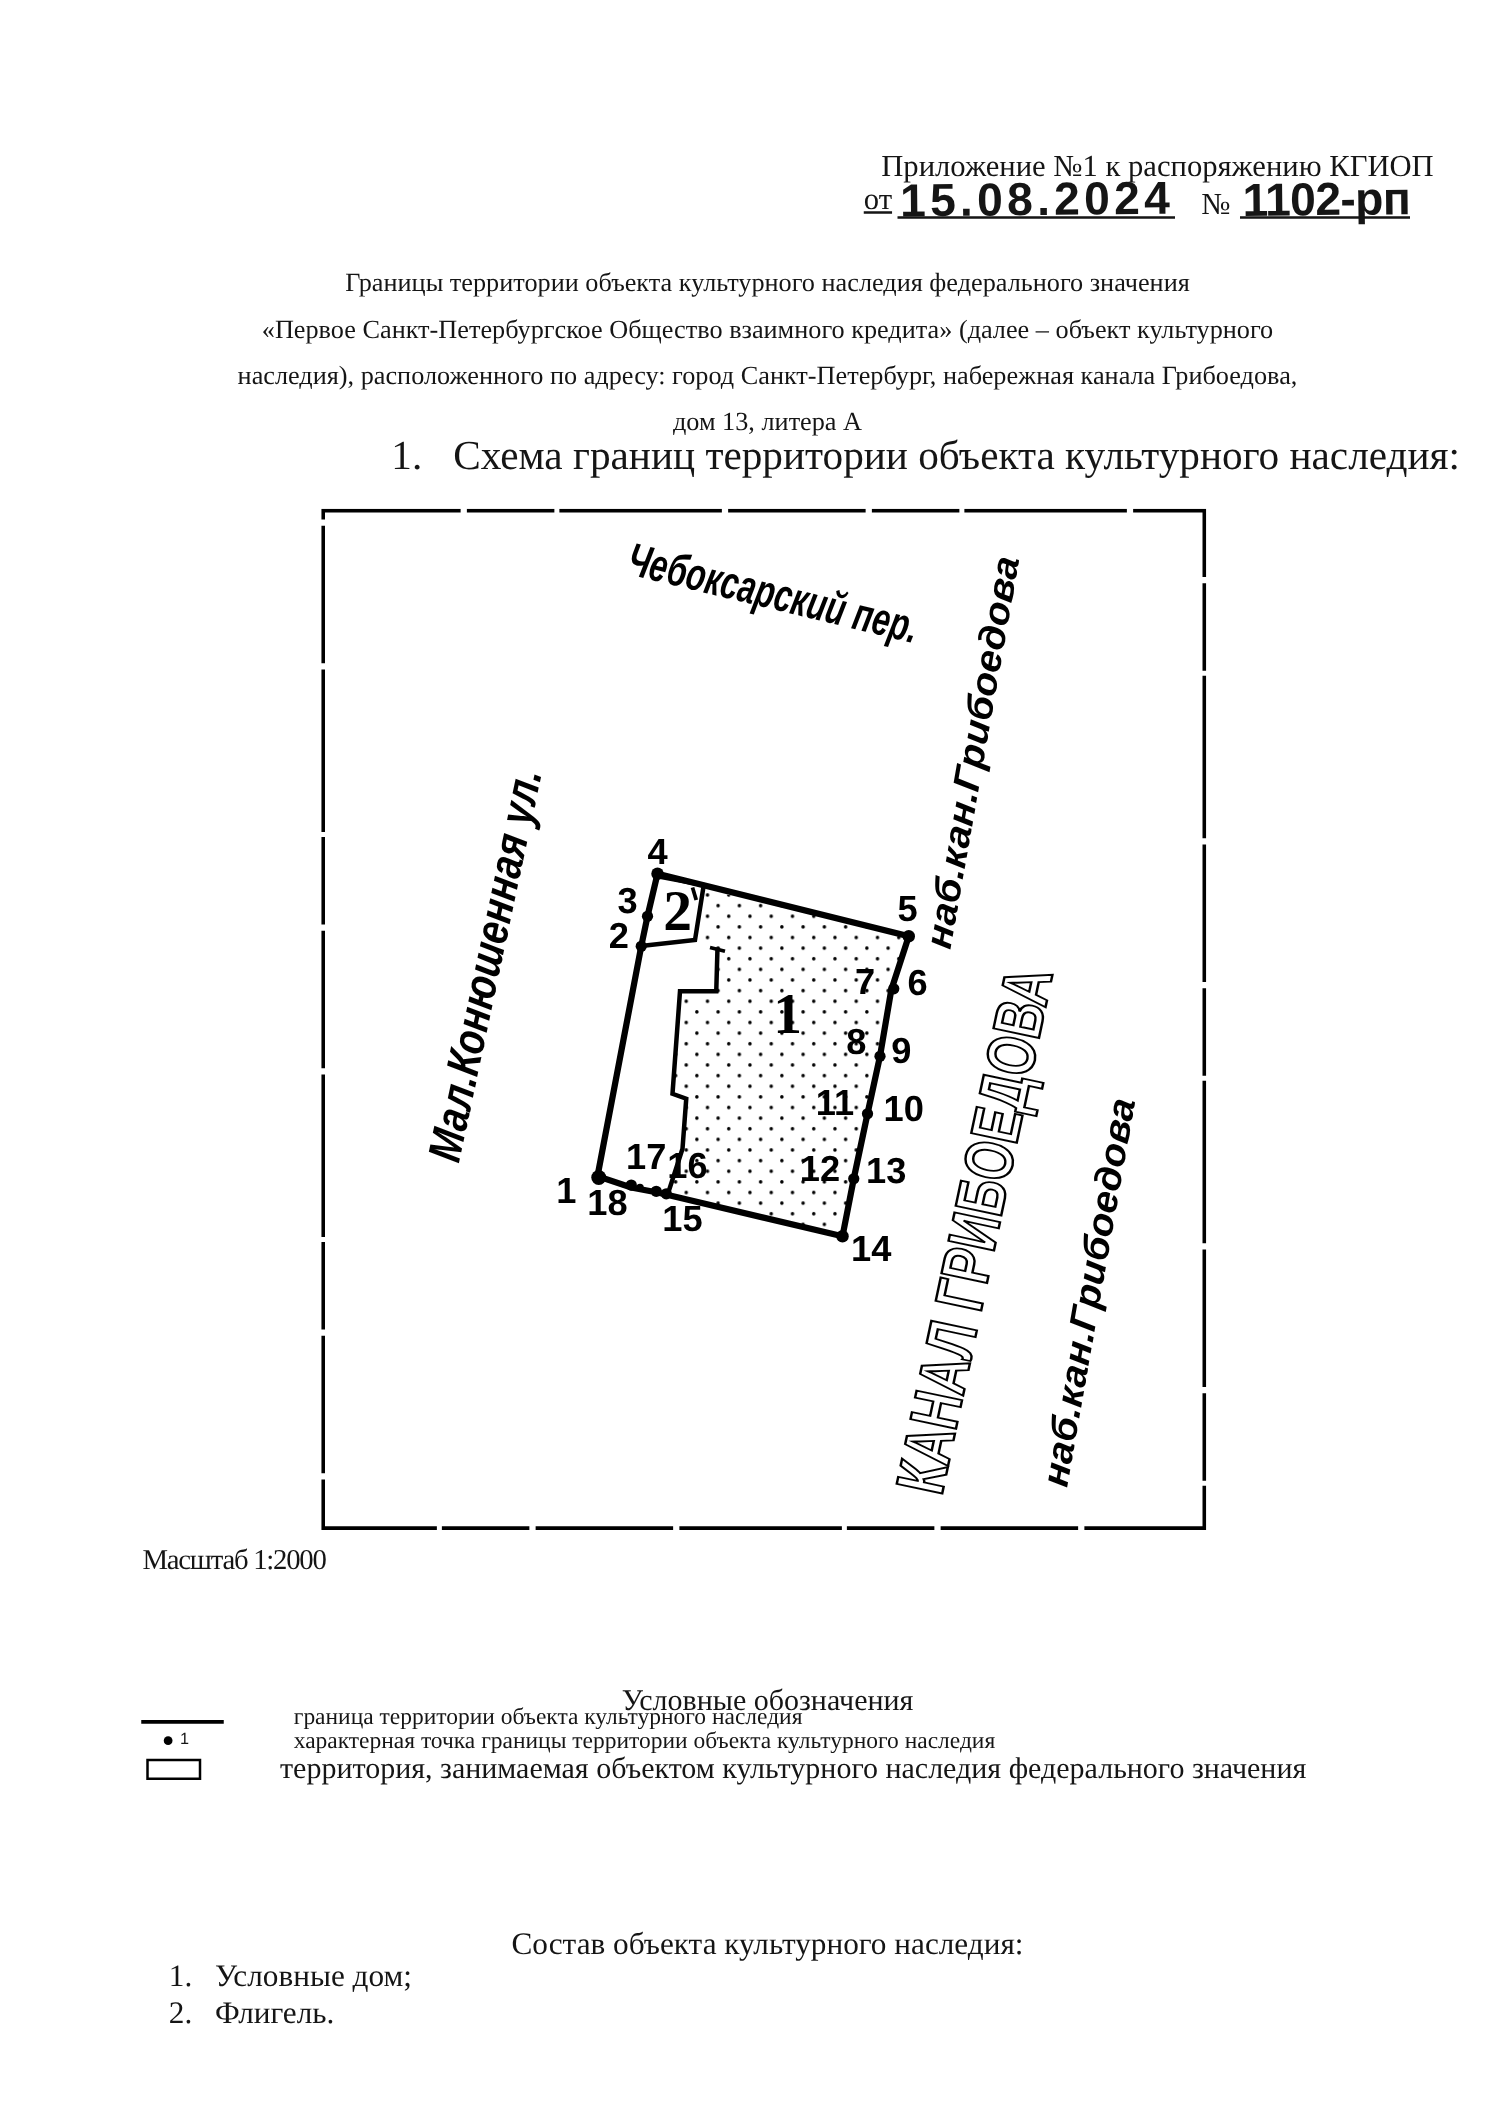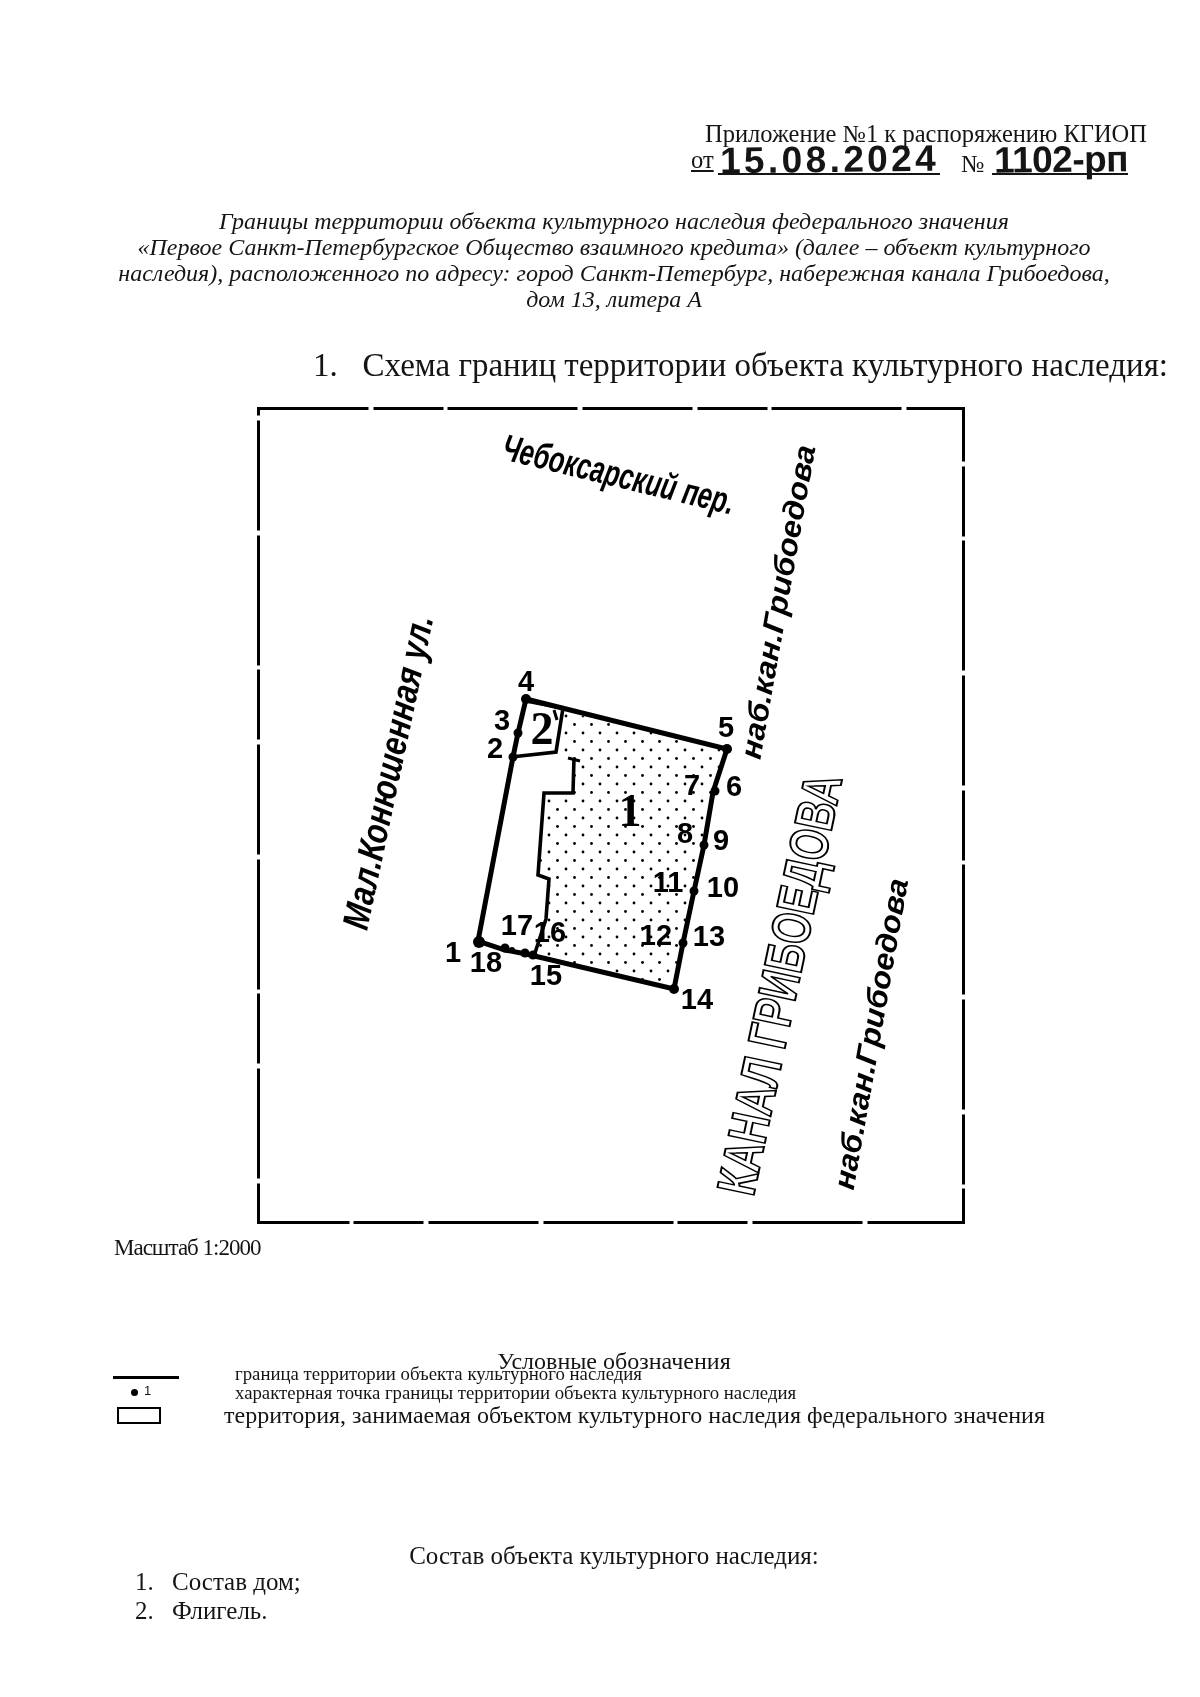--- a/index.html
+++ b/index.html
@@ -12,21 +12,21 @@
 <body>
 
 <div class="abs" style="left:689px;top:120px;font-size:24.5px;margin-left:16px;">Приложение №1 к распоряжению КГИОП</div>
 <div class="abs" style="left:691px;top:146px;font-size:24.5px;text-decoration:underline;">от</div>
 <div class="abs hand" style="left:720px;top:139px;font-size:37px;letter-spacing:3.4px;transform:rotate(-0.6deg);">15.08.2024</div>
 <div class="abs" style="left:718px;top:173px;width:222px;border-top:2.5px solid #151515;"></div>
 <div class="abs" style="left:961px;top:150px;font-size:24.5px;">№</div>
 <div class="abs hand" style="left:994px;top:139px;font-size:37px;letter-spacing:-0.5px;transform:rotate(-0.6deg);">1102-рп</div>
 <div class="abs" style="left:992px;top:173px;width:136px;border-top:2.5px solid #151515;"></div>
 
-<div class="abs" style="left:114px;top:208px;width:1000px;text-align:center;font-size:24px;line-height:26px;font-style:italic;">
+<div class="abs" style="left:114px;top:208px;width:1000px;text-align:center;font-size:21px;line-height:37px;">
 Границы территории объекта культурного наследия федерального значения<br>
 «Первое Санкт-Петербургское Общество взаимного кредита» (далее – объект культурного<br>
 наследия), расположенного по адресу: город Санкт-Петербург, набережная канала Грибоедова,<br>
 дом 13, литера А
 </div>
 
 <div class="abs" style="left:313px;top:347px;font-size:33px;">1.&nbsp;&nbsp; Схема границ территории объекта культурного наследия:</div>
 
 <div class="abs" style="left:257px;top:407px;">
 <svg width="708" height="817" viewBox="0 0 708 817" xmlns="http://www.w3.org/2000/svg">
@@ -111,15 +111,15 @@
 <div class="abs" style="left:144px;top:1383px;font-family:'Liberation Sans',sans-serif;font-size:13px;">1</div>
 <div class="abs" style="left:117px;top:1407px;width:40px;height:13px;border:2px solid #000;"></div>
 
 <div class="abs" style="left:235px;top:1365px;font-size:18.8px;line-height:18.7px;">граница территории объекта культурного наследия<br>
 характерная точка границы территории объекта культурного наследия</div>
 <div class="abs" style="left:224px;top:1402px;font-size:24px;">территория, занимаемая объектом культурного наследия федерального значения</div>
 
 <div class="abs" style="left:114px;top:1510px;width:1000px;text-align:center;font-size:25px;margin-top:32px;">Состав объекта культурного наследия:</div>
 
 <div class="abs" style="left:135px;top:1568px;font-size:25px;">1.</div>
-<div class="abs" style="left:172px;top:1568px;font-size:25px;">Состав дом;</div>
+<div class="abs" style="left:172px;top:1568px;font-size:25px;">Условные дом;</div>
 <div class="abs" style="left:135px;top:1597px;font-size:25px;">2.</div>
 <div class="abs" style="left:172px;top:1597px;font-size:25px;">Флигель.</div>
 
 </body></html>

